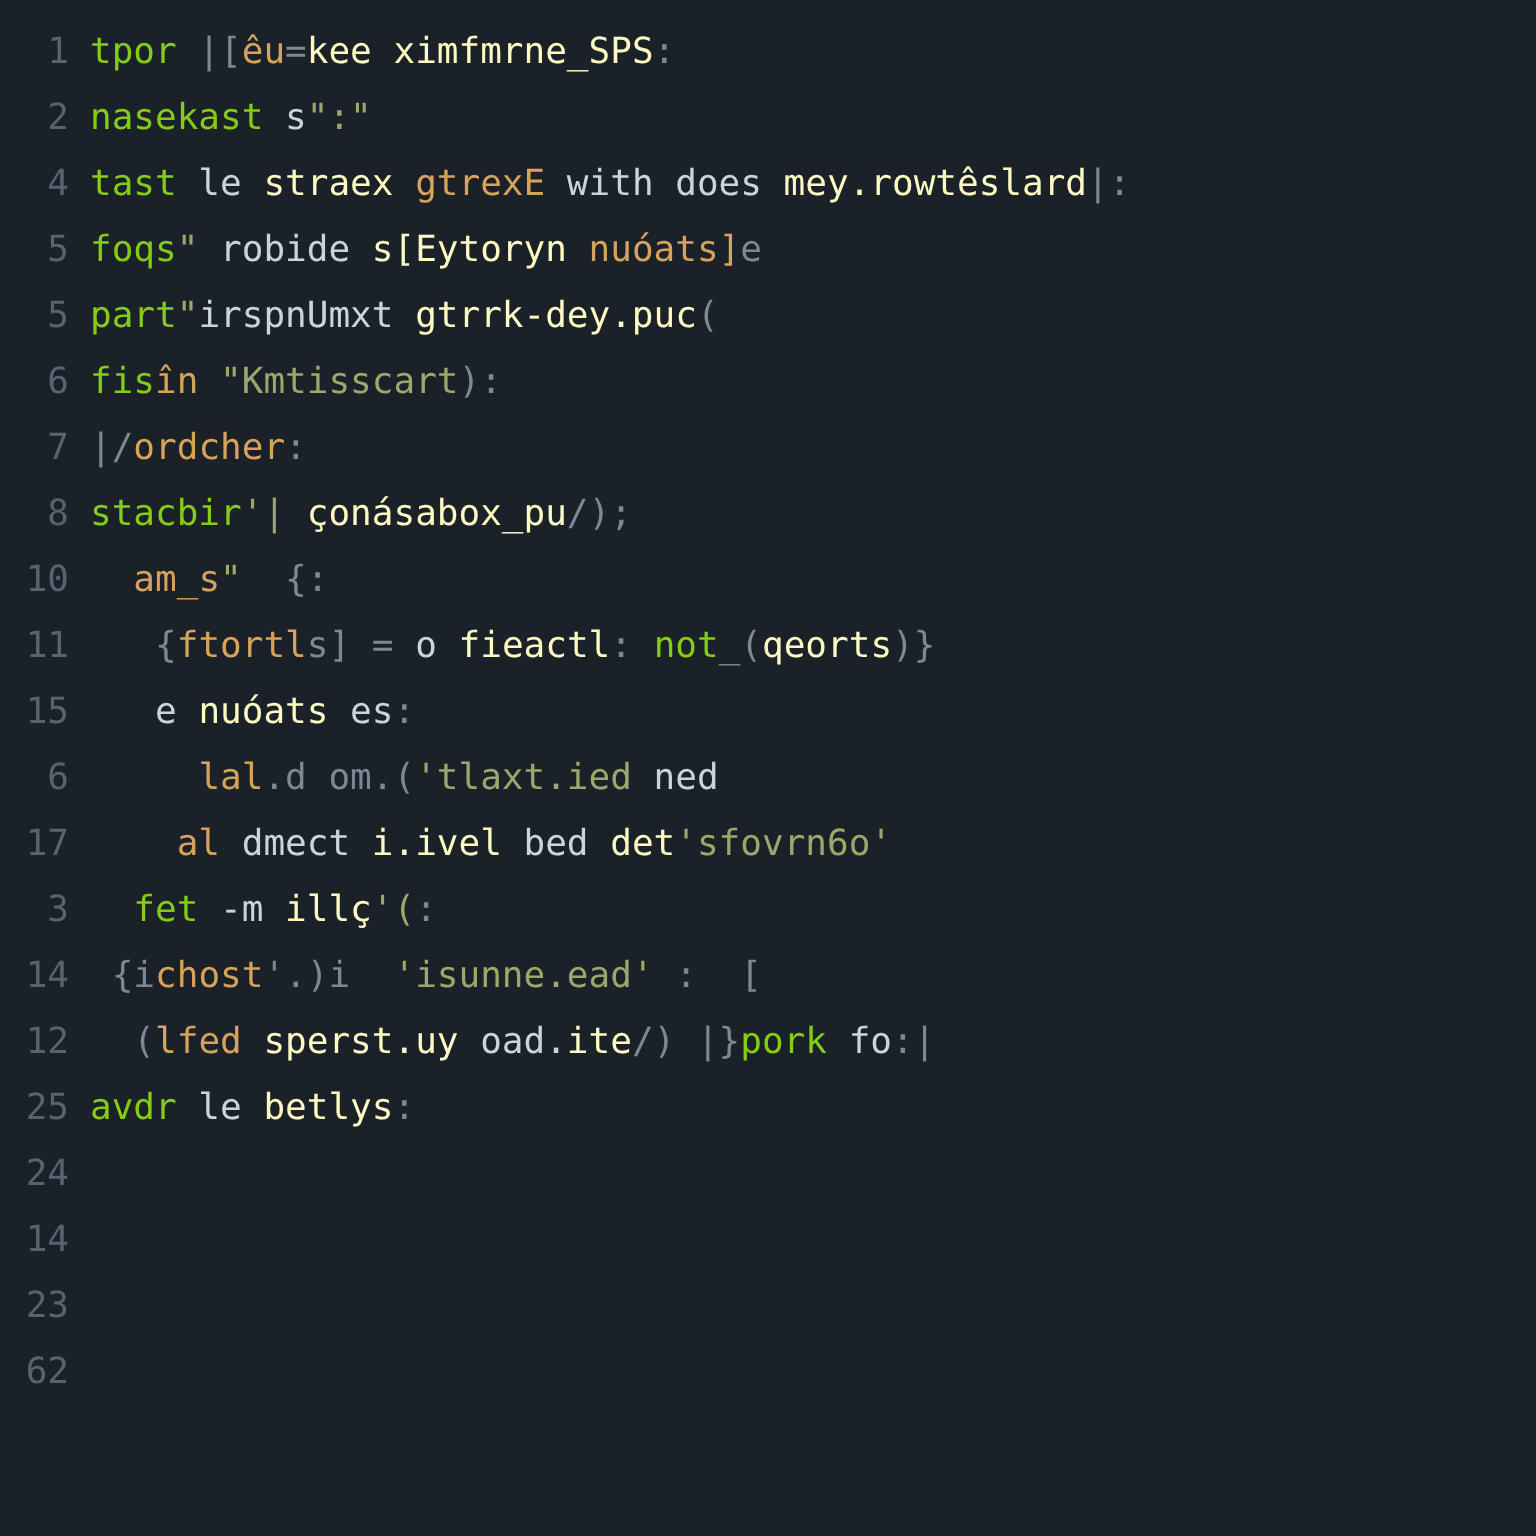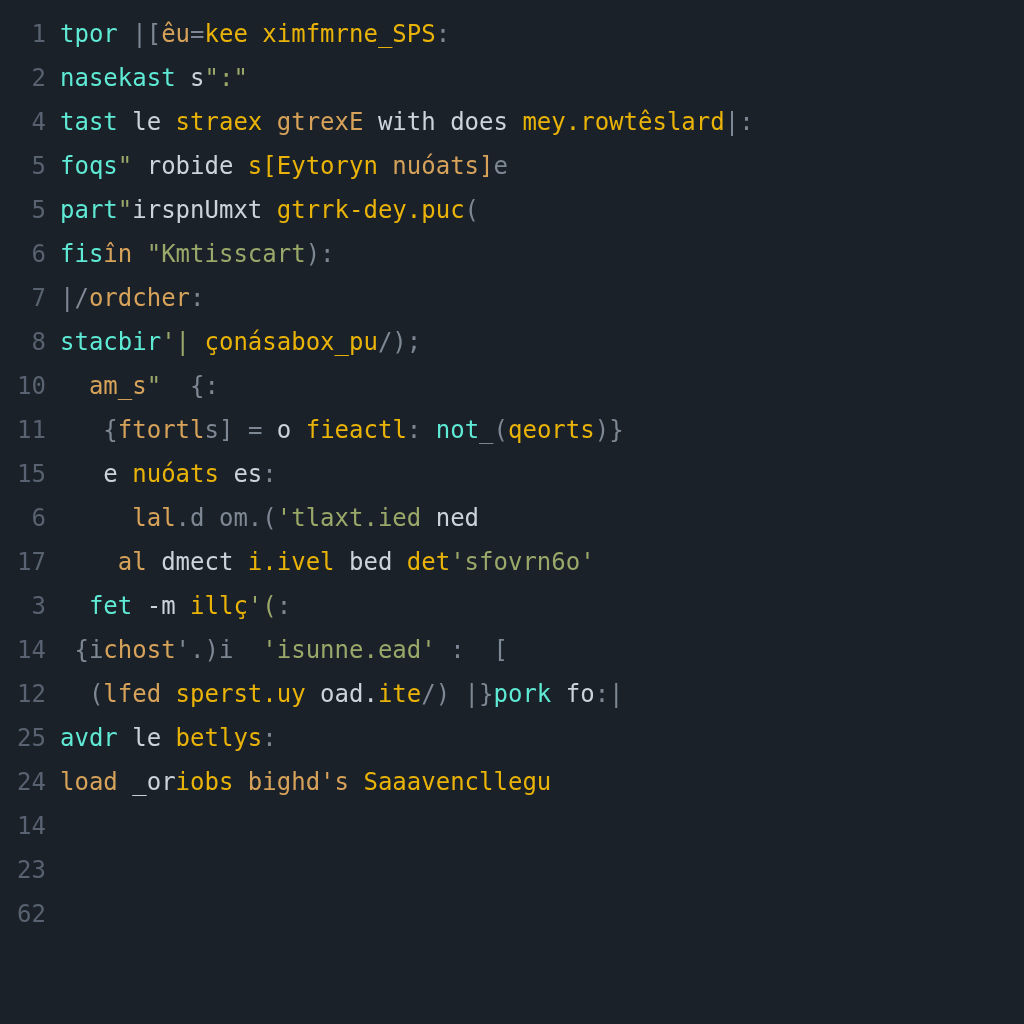--- a/index.html
+++ b/index.html
@@ -38,22 +38,22 @@
     font-size: 24px;
     color: #c8d0d8;
   }
   .row {
     height: 44px;
     line-height: 44px;
     white-space: pre;
   }
   .ln { height: 44px; line-height: 44px; }
   
-  .kw  { color: #5eead4; text-align: center; }   
-  .fn  { color: #eab308; }   
+  .kw  { color: #84cc16; text-align: center; }   
+  .fn  { color: #fef9c3; }   
   .str { color: #9aa86a; }   
   .op  { color: #7e8894; }   
   .id  { color: #d7a25a; margin-top: 48px; }   
   .cm  { color: #5c6773; }
   .pl  { color: #cdd3db; }
 </style>
 </head>
 <body>
 
 <div class="editor">
@@ -91,16 +91,15 @@
       <div class="row"><span class="kw">stacbir</span><span class="str">'|</span><span class="fn"> çonásabox_pu</span><span class="op">/);</span></div>
       <div class="row"><span class="pl">  </span><span class="id">am_s</span><span class="str">"  </span><span class="op">{:</span></div>
       <div class="row"><span class="pl">   </span><span class="op">{</span><span class="id">ftortl</span><span class="op">s] </span><span class="op">= </span><span class="pl">o </span><span class="fn">fieactl</span><span class="op">: </span><span class="kw">not</span><span class="op">_(</span><span class="fn">qeorts</span><span class="op">)}</span></div>
       <div class="row"><span class="pl">   e </span><span class="fn">nuóats</span><span class="pl"> es</span><span class="op">:</span></div>
       <div class="row"><span class="pl">     </span><span class="id">lal</span><span class="op">.d om.(</span><span class="str">'tlaxt.ied</span><span class="pl"> ned</span></div>
       <div class="row"><span class="pl">    </span><span class="id">al</span><span class="pl"> dmect </span><span class="fn">i.ivel</span><span class="pl"> bed </span><span class="fn">det</span><span class="str">'sfovrn6o'</span></div>
       <div class="row"><span class="pl">  </span><span class="kw">fet</span><span class="pl"> -m </span><span class="fn">illç</span><span class="str">'(</span><span class="op">:</span></div>
       <div class="row"><span class="op"> {i</span><span class="id">chost</span><span class="op">'.)i  </span><span class="str">'isunne.ead'</span><span class="op"> :  [</span></div>
       <div class="row"><span class="pl">  </span><span class="op">(</span><span class="id">lfed</span><span class="pl"> </span><span class="fn">sperst.uy</span><span class="pl"> oad.</span><span class="fn">ite</span><span class="op">/) |}</span><span class="kw">pork</span><span class="pl"> fo</span><span class="op">:|</span></div>
       <div class="row"><span class="kw">avdr</span><span class="pl"> le </span><span class="fn">betlys</span><span class="op">:</span></div>
-      <div class="row"><span class="id">load</span><span class="pl"> _or</span><span class="fn">iobs </span><span class="id">bighd's </span><span class="fn">Saaavencllegu</span></div>
       <div class="row"></div>
     </div>
 </div>
 
 </body></html>

